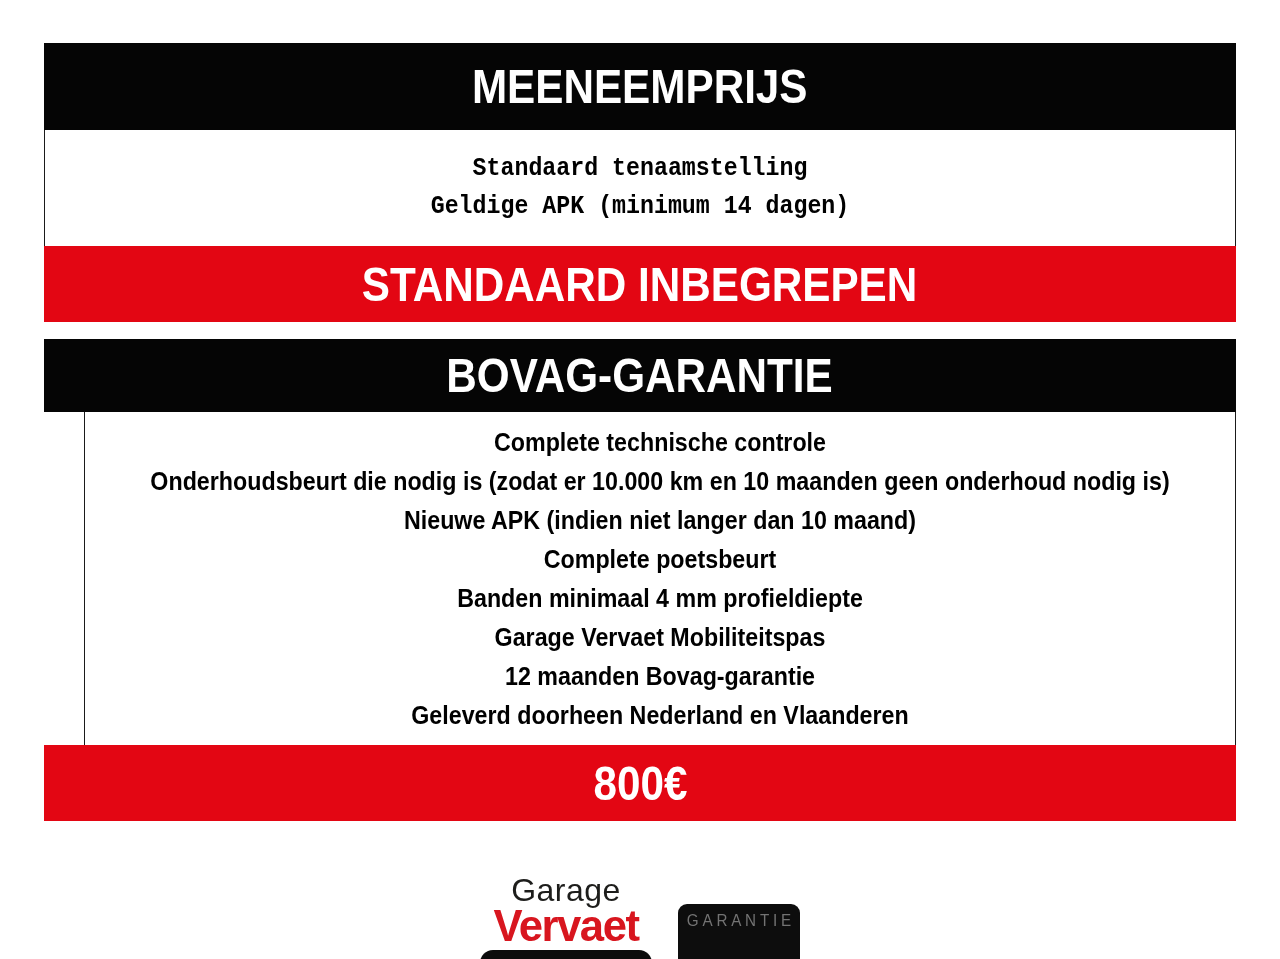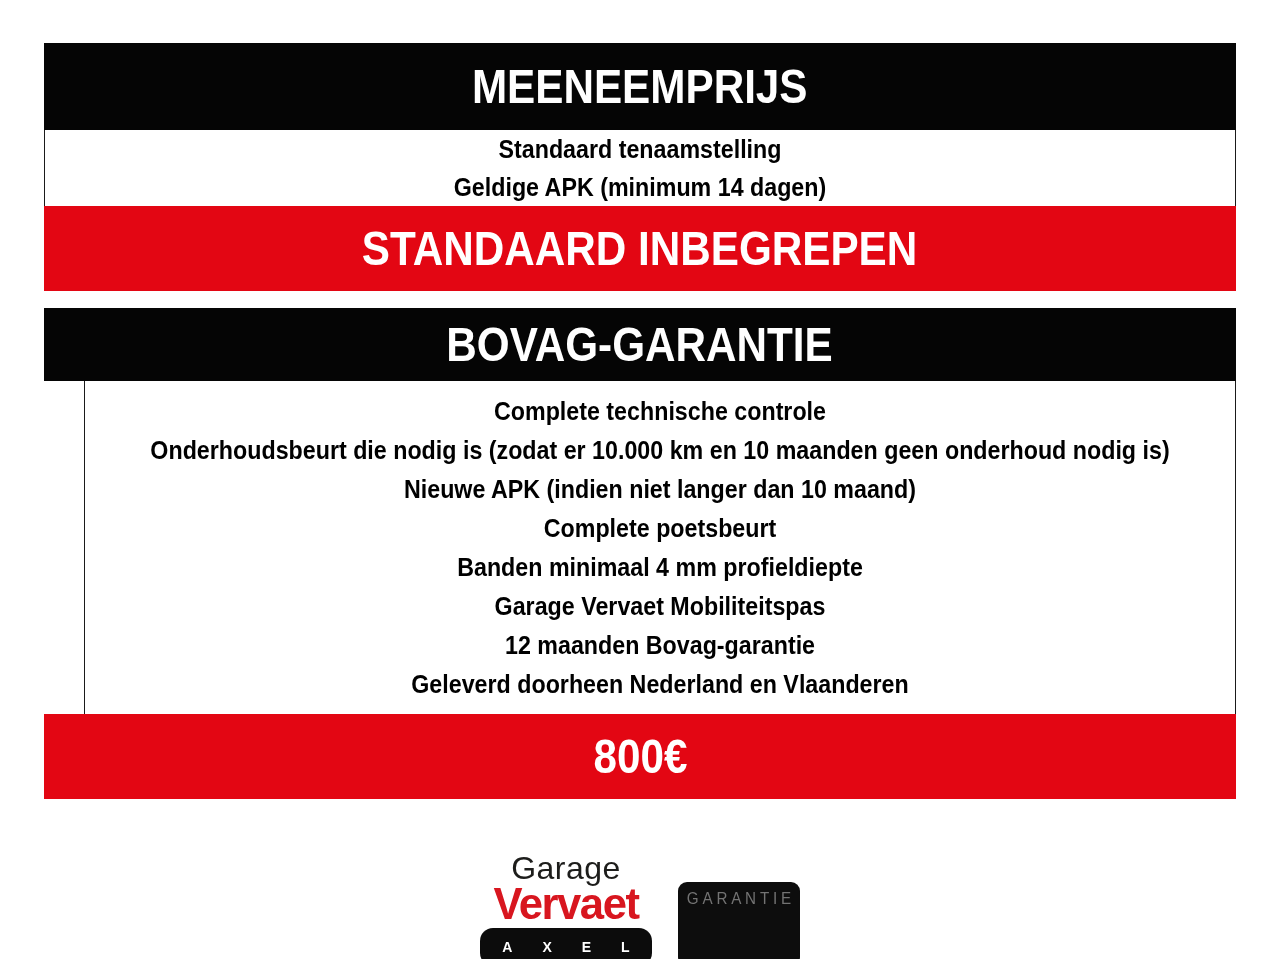--- a/index.html
+++ b/index.html
@@ -28,31 +28,31 @@
   .bar-title {
     color: #ffffff;
     font-weight: 700;
     font-size: 48px;
     letter-spacing: 0px;
     transform: scaleX(0.88);
     transform-origin: center;
   }
   .hdr1 { height: 87px; }
   .hdr2 { height: 73px; }
-  .banner { height: 85px; }
+  .banner { height: 76px; }
 
   .whitebox {
     background: #ffffff;
     border-left: 1px solid #1a1a1a;
     border-right: 1px solid #1a1a1a;
     display: flex;
     flex-direction: column;
     justify-content: center;
   }
-  .box1 { height: 76px; }
+  .box1 { height: 116px; font-family: Liberation Mono, monospace; }
   .box2 { height: 333px; margin-left: 40px; }
   .whitebox p {
     text-align: center;
     font-weight: 700;
     font-size: 25px;
     white-space: nowrap;
     transform: scaleX(0.93);
     transform-origin: center;
   }
   .box1 p { line-height: 38px; }

